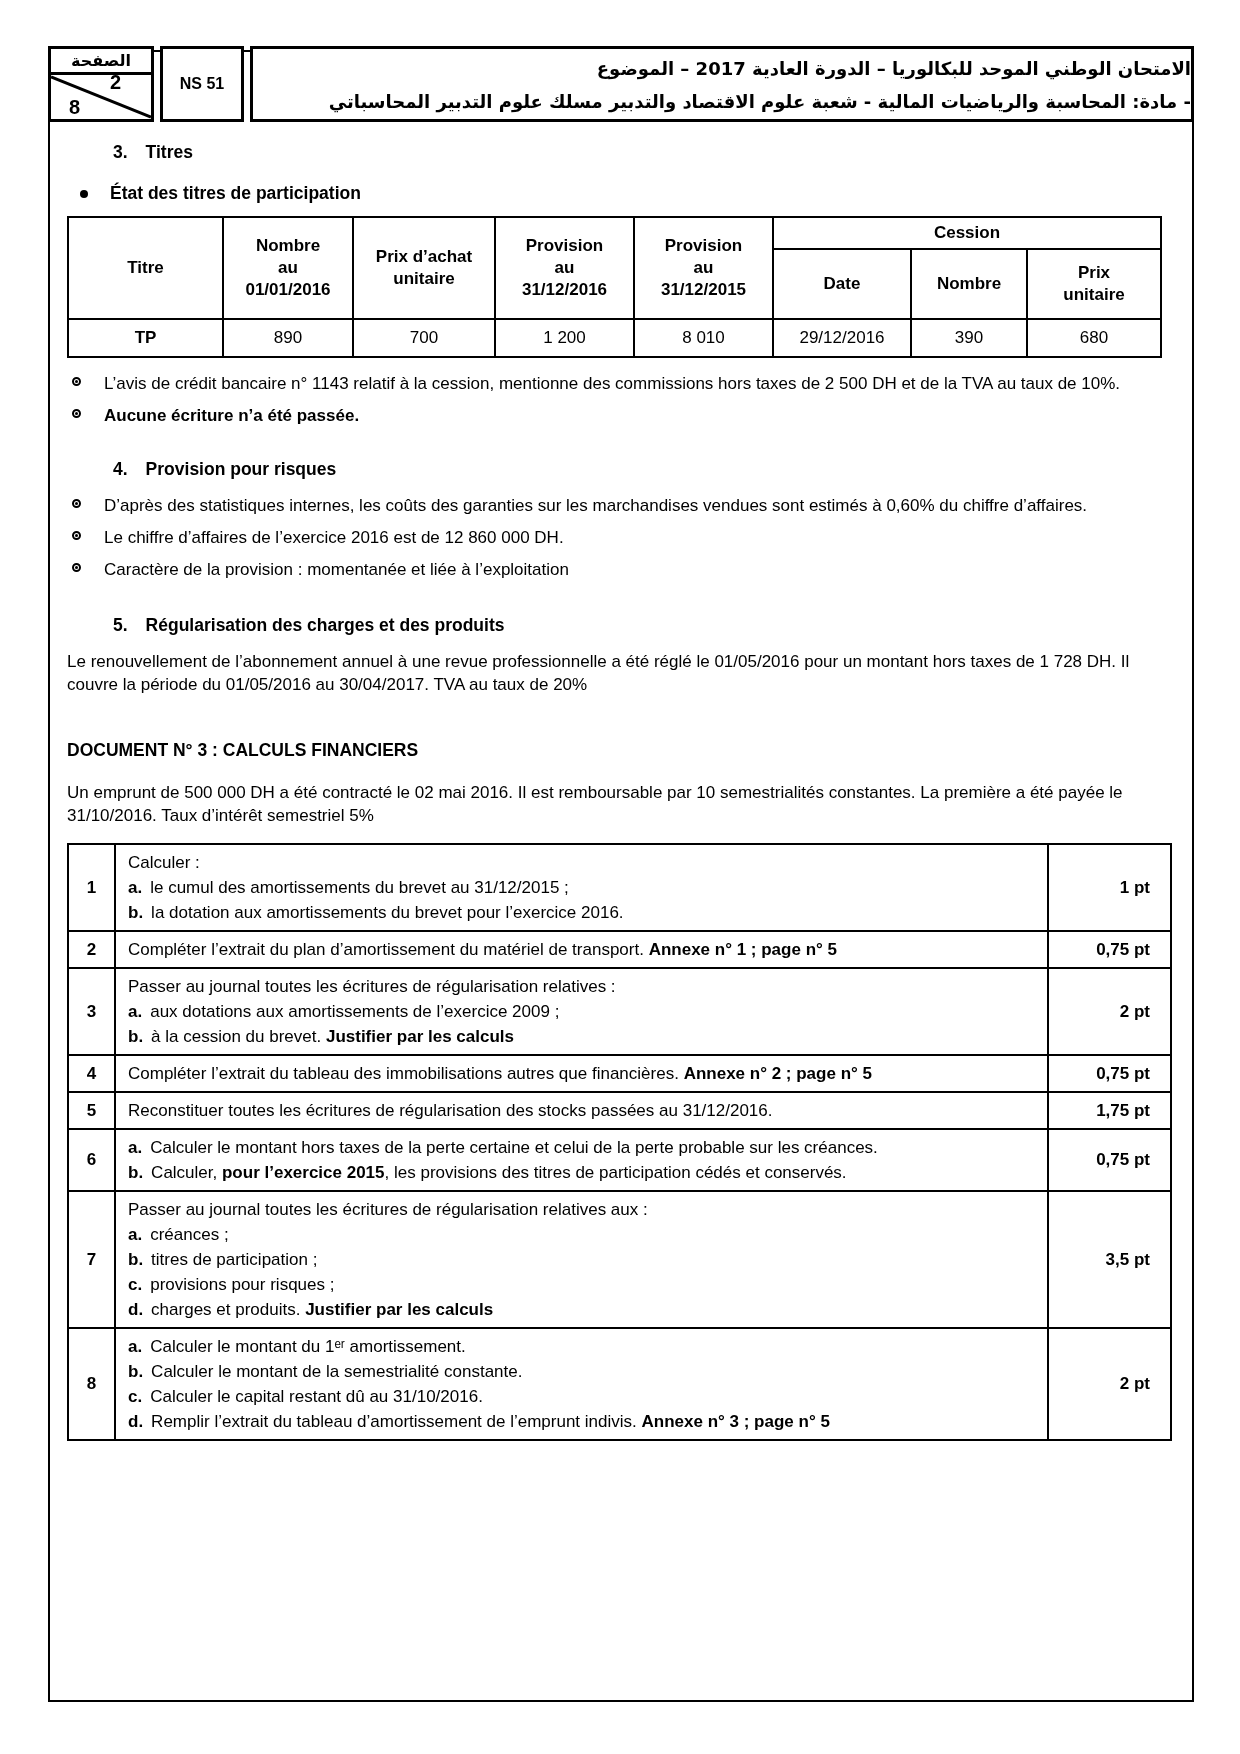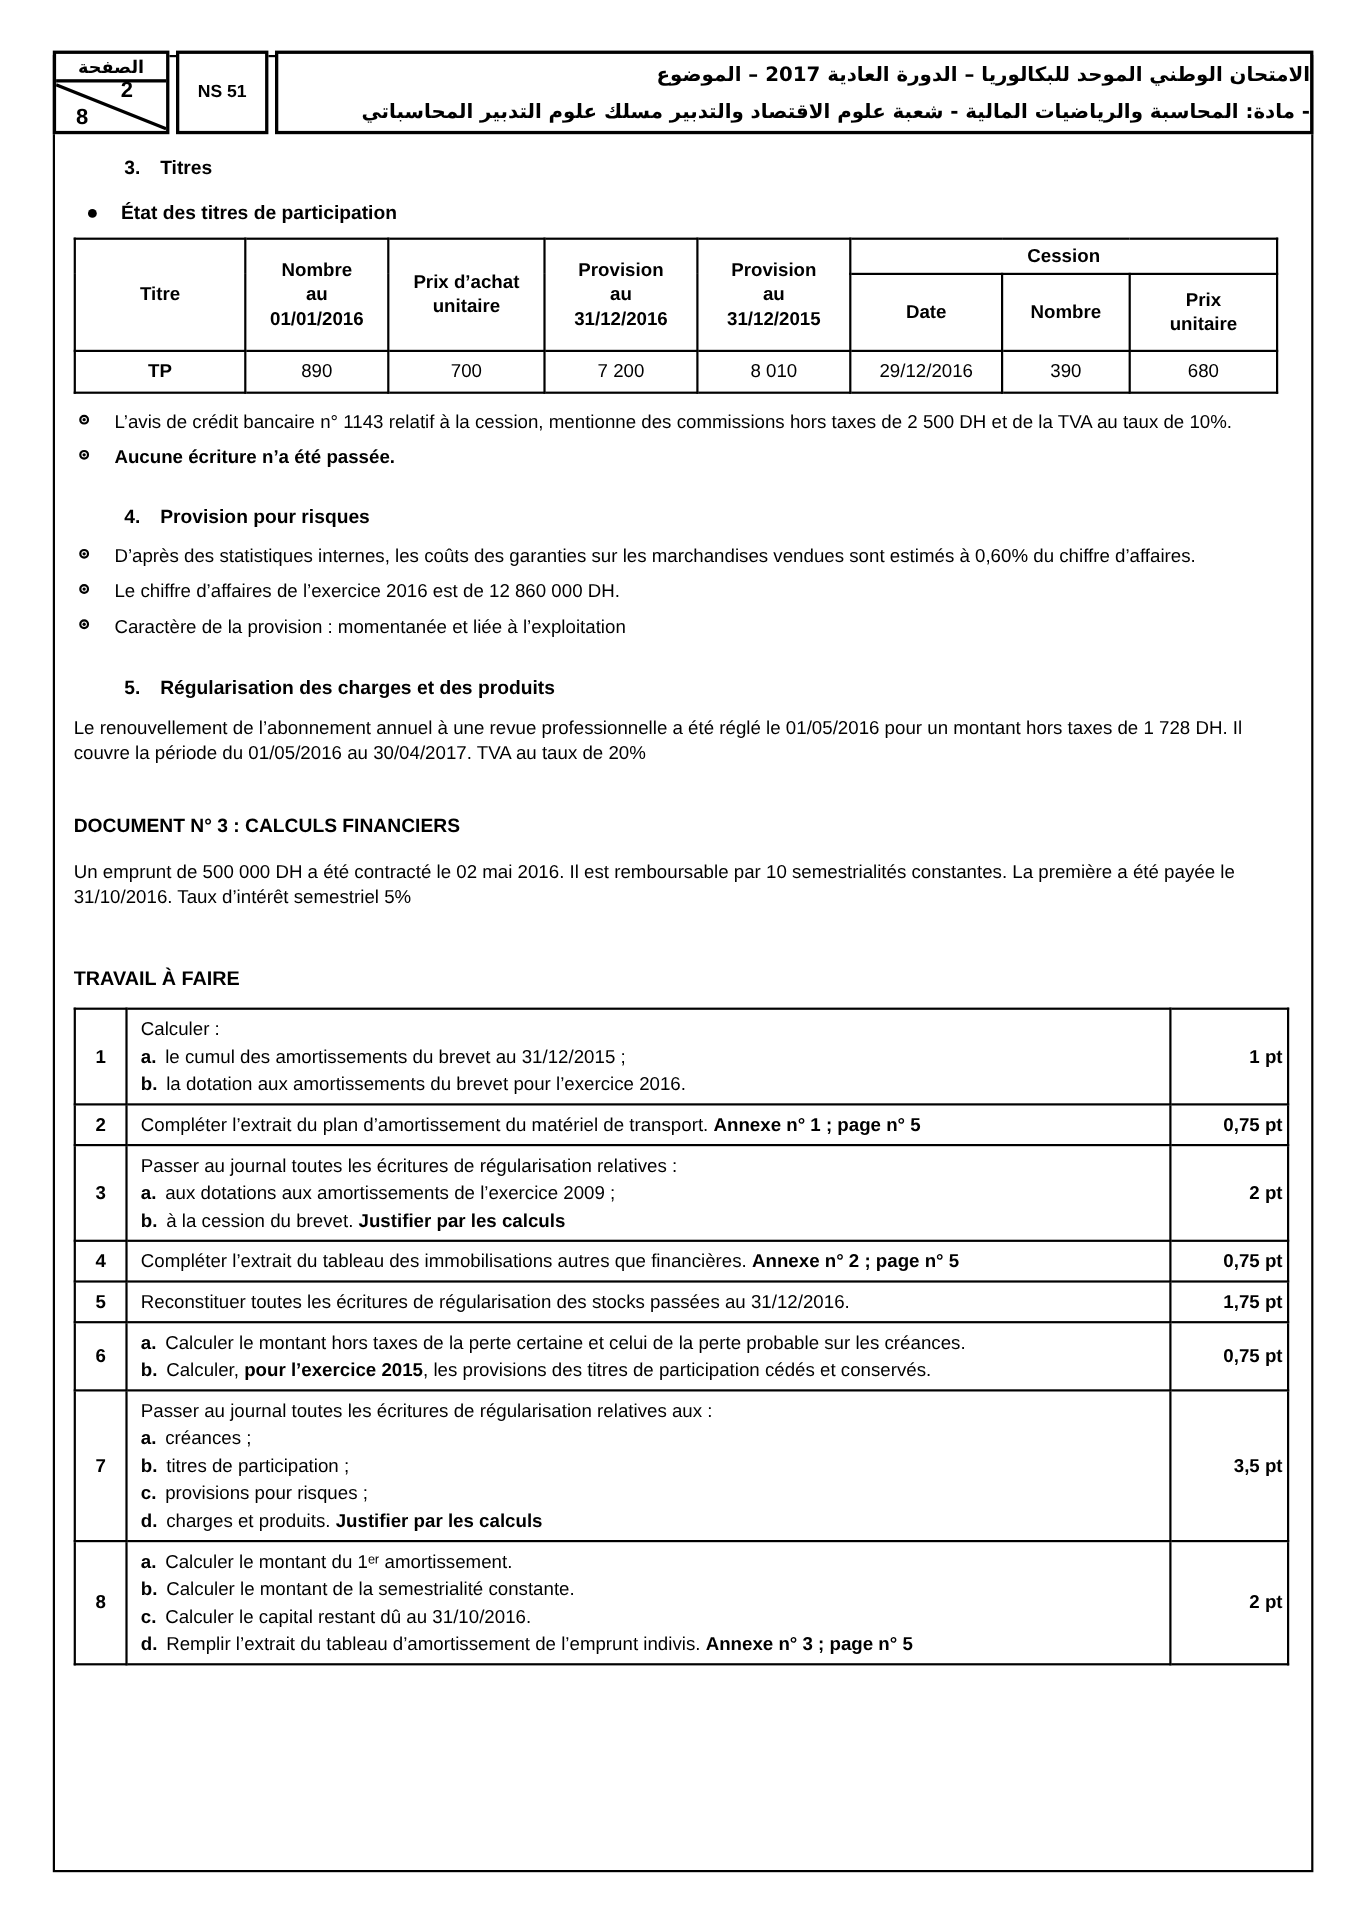--- a/index.html
+++ b/index.html
@@ -58,21 +58,21 @@
   .t1 th,.t1 td{border:2px solid #000;text-align:center;vertical-align:middle;
     padding:2px 2px;}
   .t1 th{font-weight:bold;white-space:pre-line;line-height:22px;}
   .t1 .cession-th{height:26px;line-height:20px;}
   .t1 .sub-th{height:64px;}
   .t1 td{height:32px;}
   
   .t2{width:1105px;margin-top:16px;table-layout:fixed;}
   .t2 td{border:2px solid #000;vertical-align:middle;}
   .t2 .task-number{width:43px;text-align:center;font-weight:bold;}
-  .t2 .task-points{width:100px;text-align:right;font-weight:bold;padding-right:4px;}
+  .t2 .task-points{width:100px;text-align:right;font-weight:bold;padding-right:20px;}
   .t2 .task-desc{padding:5px 8px 5px 12px;}
   .task-line{line-height:25px;}
   .task-line .lbl{font-weight:bold;margin-right:8px;}
 </style>
 </head>
 <body>
 
 <div class="frame"></div>
 
 <div class="hdr-box page-box">
@@ -132,21 +132,21 @@
     <tr>
       <th class="sub-th">Date</th>
       <th class="sub-th">Nombre</th>
       <th class="sub-th">Prix
 unitaire</th>
     </tr>
     <tr>
       <td class="b">TP</td>
       <td>890</td>
       <td>700</td>
-      <td>7 200</td>
+      <td>1 200</td>
       <td>8 010</td>
       <td>29/12/2016</td>
       <td>390</td>
       <td>680</td>
     </tr>
   </tbody>
     </table>
 
   <div class="fish-list">
     <div class="fish-item">
@@ -179,21 +179,20 @@
   </div>
 
   <div class="sec-head" style="margin-top:34px;">
     <span class="sec-num">5.</span><span>Régularisation des charges et des produits</span>
   </div>
   <div class="para">Le renouvellement de l’abonnement annuel à une revue professionnelle a été réglé le 01/05/2016 pour un montant hors taxes de 1 728 DH. Il couvre la période du 01/05/2016 au 30/04/2017. TVA au taux de 20%</div>
 
   <div class="doc-head">DOCUMENT N° 3 : CALCULS FINANCIERS</div>
   <div class="para" style="margin-top:20px;">Un emprunt de 500 000 DH a été contracté le 02 mai 2016. Il est remboursable par 10 semestrialités constantes. La première a été payée le 31/10/2016. Taux d’intérêt semestriel 5%</div>
 
-  <div class="travail-head">TRAVAIL À FAIRE</div>
 
   <table class="t2">
     <tbody>
         <tr class="task-row">
           <td class="task-number">1</td>
           <td class="task-desc">
             <div class="task-line"><span>Calculer :</span></div>
             <div class="task-line"><span class="lbl">a.</span><span>le cumul des amortissements du brevet au 31/12/2015 ;</span></div>
             <div class="task-line"><span class="lbl">b.</span><span>la dotation aux amortissements du brevet pour l’exercice 2016.</span></div>
           </td>

